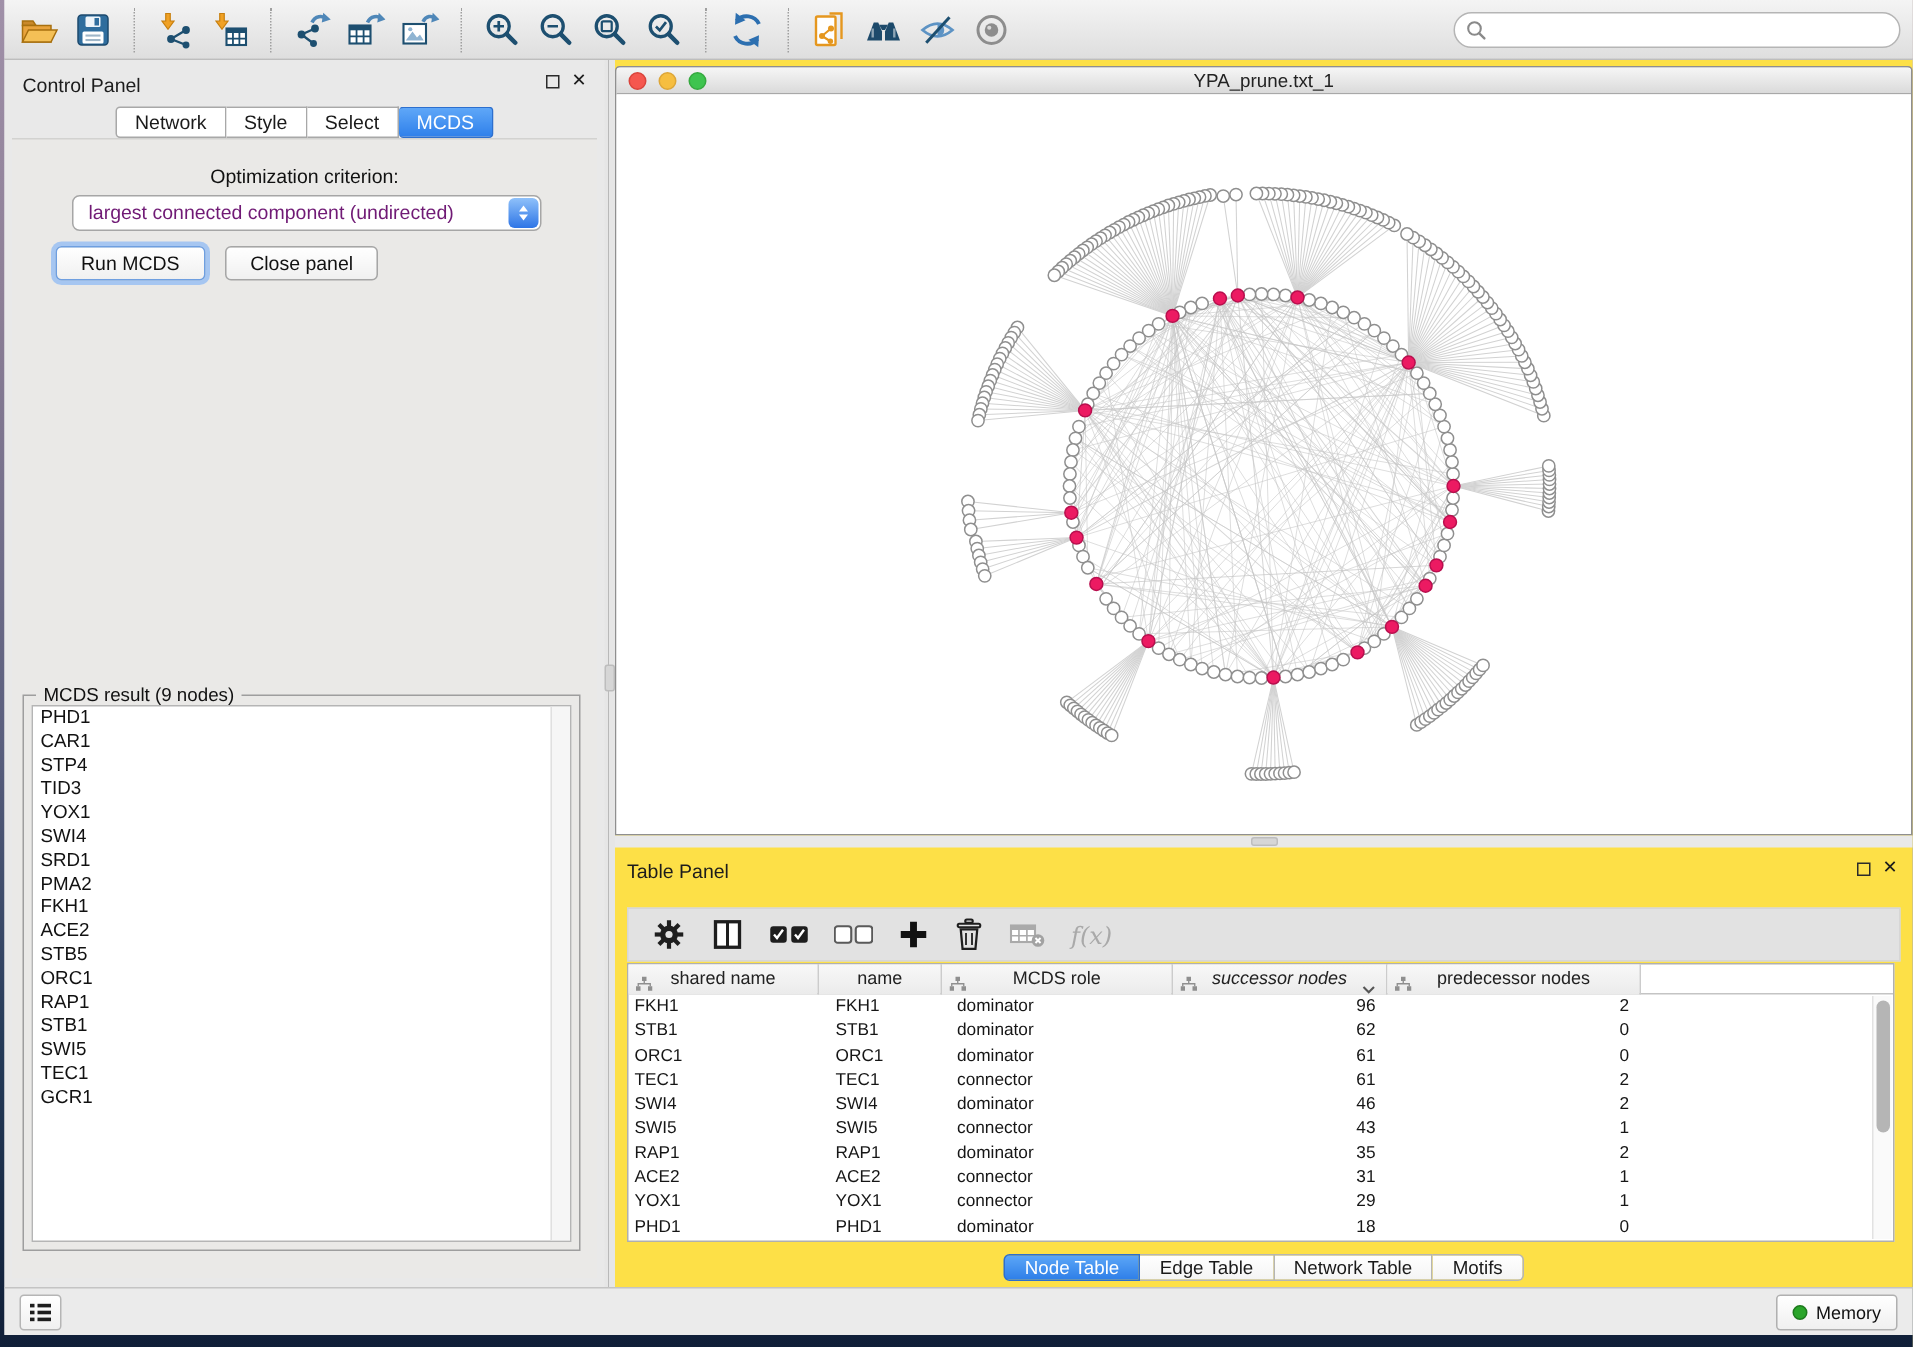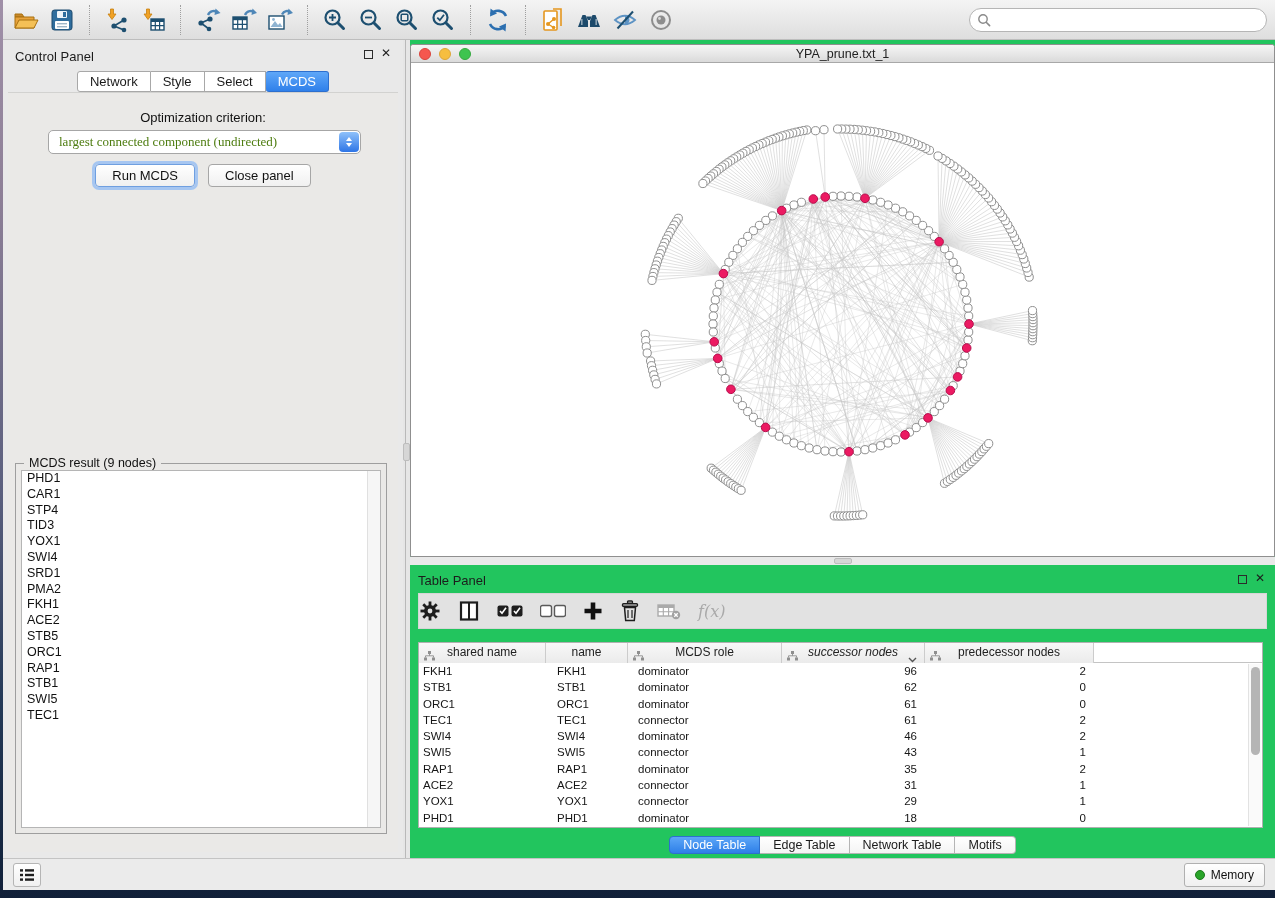--- a/index.html
+++ b/index.html
@@ -32,43 +32,43 @@
   .cp-surface { position:absolute; top:52px; left:5px; right:5px; bottom:6px; background:#eae9e7;
     border-top:1px solid #d2d2d0; }
   .tabbar { position:absolute; top:31px; left:0; right:0; display:flex; justify-content:center; z-index:2; }
   .cp-tab { height:21px; padding:2px 12px 0; font-size:13px; color:#1a1a1a; background:#fff;
     border:1px solid #a8a8a8; border-left:none; }
   .cp-tab:first-child { border-left:1px solid #a8a8a8; border-radius:3px 0 0 3px; }
   .cp-tab:last-child { border-radius:0 3px 3px 0; }
   .cp-tab.sel { background:linear-gradient(#5fa7f8,#2f80ea); color:#fff; border-color:#2d6fce; border-radius:3px; }
   .opt-label { position:absolute; top:70px; left:0; right:0; text-align:center; font-size:13px; color:#111; }
   .combo { position:absolute; top:90px; left:45px; width:313px; height:24px; background:#fff;
-    border:1px solid #a6a6a6; border-radius:5px; font-size:13px; color:#4d7c0f; line-height:22px; padding-left:10px;font-family:Liberation Serif, serif; }
+    border:1px solid #a6a6a6; border-radius:5px; font-size:13px; color:#701a75; line-height:22px; padding-left:10px; }
   .combo-stepper { position:absolute; right:1px; top:1px; bottom:1px; width:20px; border-radius:4px;
     background:linear-gradient(#8fc1fa,#2e75e6); display:flex; flex-direction:column; align-items:center; justify-content:center; gap:2px; }
   .tri-up { width:0; height:0; border-left:3.5px solid transparent; border-right:3.5px solid transparent; border-bottom:4.5px solid #fff; }
   .tri-dn { width:0; height:0; border-left:3.5px solid transparent; border-right:3.5px solid transparent; border-top:4.5px solid #fff; }
-  .btn-row { position:absolute; top:124px; left:0; right:0; display:flex; justify-content:center; gap:13px; }
+  .btn-row { position:absolute; top:124px; left:0; right:0; display:flex; justify-content:flex-start; gap:13px;padding-left:34px; }
   .btn { height:23px; padding:0 16px; font-size:13px; color:#111; background:linear-gradient(#ffffff,#f0f0f0);
     border:1px solid #a6a6a6; border-radius:4px; }
   .btn.focus { border-color:#6f9fe0; box-shadow:0 0 0 3px rgba(110,170,250,.55); }
   .groupbox { position:absolute; top:423px; left:12px; width:372px; height:371px; border:1px solid #9e9e9e; }
   .legend { position:absolute; top:-8px; left:8px; background:#eae9e7; padding:0 5px; font-size:12.5px; color:#111; }
   .listbox { position:absolute; top:6px; left:5px; right:5px; bottom:5px; background:#fff; border:1px solid #b5b5b5; overflow:hidden; }
   .list-scroll { position:absolute; top:0; right:0; bottom:0; width:13px; background:#f6f6f6; border-left:1px solid #e0e0e0; }
   .list-item { font-size:12.5px; color:#111; line-height:15.8px; padding-left:5px; }
 
   
   .vsplit { position:relative; width:7px; flex:0 0 7px;
     background:linear-gradient(90deg,#e6e6e6 0,#e6e6e6 2px,#b9b9b9 2px,#b9b9b9 3px,#e6e6e6 3px); }
   .vsplit .handle { position:absolute; top:403px; left:0; width:7px; height:18px; background:#d6d6d6;
     border:1px solid #bdbdbd; border-radius:2px; }
 
   
-  .right-col { position:relative; flex:1; background:#22c55e; }
+  .right-col { position:relative; flex:1; background:#fde047; }
   .net-window { position:absolute; top:4px; left:0; right:0; height:513px; border:1px solid #8f8f8f;
     border-radius:3px 3px 0 0; background:#fff; }
   .net-titlebar { position:relative; height:18px; background:linear-gradient(#f6f6f6,#dadada);
     border-bottom:1px solid #a8a8a8; border-radius:3px 3px 0 0; }
   .net-title { text-align:center; font-size:12.5px; color:#222; line-height:18px; }
   .lights { position:absolute; left:8px; top:3px; display:flex; gap:8px; }
   .light { width:12px; height:12px; border-radius:50%; }
   .light.red { background:#f5574f; border:1px solid #d9443c; }
   .light.yellow { background:#f6be40; border:1px solid #dda638; }
   .light.green { background:#3ec44f; border:1px solid #35a93f; }
@@ -76,22 +76,22 @@
 
   
   .hsplit { position:absolute; top:517px; left:0; right:0; height:8px; background:#e9e9e9; }
   .hsplit .handle { position:absolute; left:50%; top:1px; width:18px; height:6px; margin-left:-9px;
     background:#d6d6d6; border:1px solid #bdbdbd; border-radius:2px; }
 
   
   .table-panel { position:absolute; top:525px; left:0; right:0; bottom:0; }
   .tp-title { position:absolute; left:8px; top:8px; font-size:13px; color:#1c1c1c; }
   .tp-mini { right:28px; } .tp-close { right:10px; }
-  .tp-toolbar { position:absolute; top:28px; left:8px; right:8px; height:36px; background:#e2e2e2;
-    border:1px solid #d6d6d6; display:flex; align-items:center; gap:17px; }
+  .tp-toolbar { position:absolute; top:40px; left:8px; right:8px; height:36px; background:#e2e2e2;
+    border:1px solid #d6d6d6; display:flex; align-items:center; gap:17px; padding-left:16px; }
   .tico { display:flex; align-items:center; justify-content:center; height:26px; }
   .fx { font-family:"DejaVu Serif","Liberation Serif",serif; font-style:italic; font-size:16px; color:#a9a9a9; }
   .tablewrap { position:absolute; top:77px; left:8px; width:845px; height:186px; background:#fff; border:1px solid #b0b0b0; }
   .thead { display:flex; height:20px; border-bottom:1px solid #c4c4c4; }
   .th { position:relative; height:20px; background:linear-gradient(#f8f8f8,#ebebeb); border-right:1px solid #cccccc;
     font-size:12px; color:#222; text-align:center; line-height:19px; }
   .th .hicon { position:absolute; left:5px; top:5px; }
   .th .sort { position:absolute; right:7px; top:7px; }
   .tr { display:flex; height:16.3px; }
   .td { font-size:11.5px; color:#161616; line-height:16.3px; white-space:nowrap; overflow:hidden; }
@@ -304,20 +304,21 @@
               <div class="list-item">SRD1</div>
               <div class="list-item">PMA2</div>
               <div class="list-item">FKH1</div>
               <div class="list-item">ACE2</div>
               <div class="list-item">STB5</div>
               <div class="list-item">ORC1</div>
               <div class="list-item">RAP1</div>
               <div class="list-item">STB1</div>
               <div class="list-item">SWI5</div>
               <div class="list-item">TEC1</div>
+              <div class="list-item">GCR1</div>
             </div>
           <div class="list-scroll"></div>
         </div>
       </div>
     </div>
 
     <div class="vsplit">
         <div class="handle"></div>
       </div>
 

